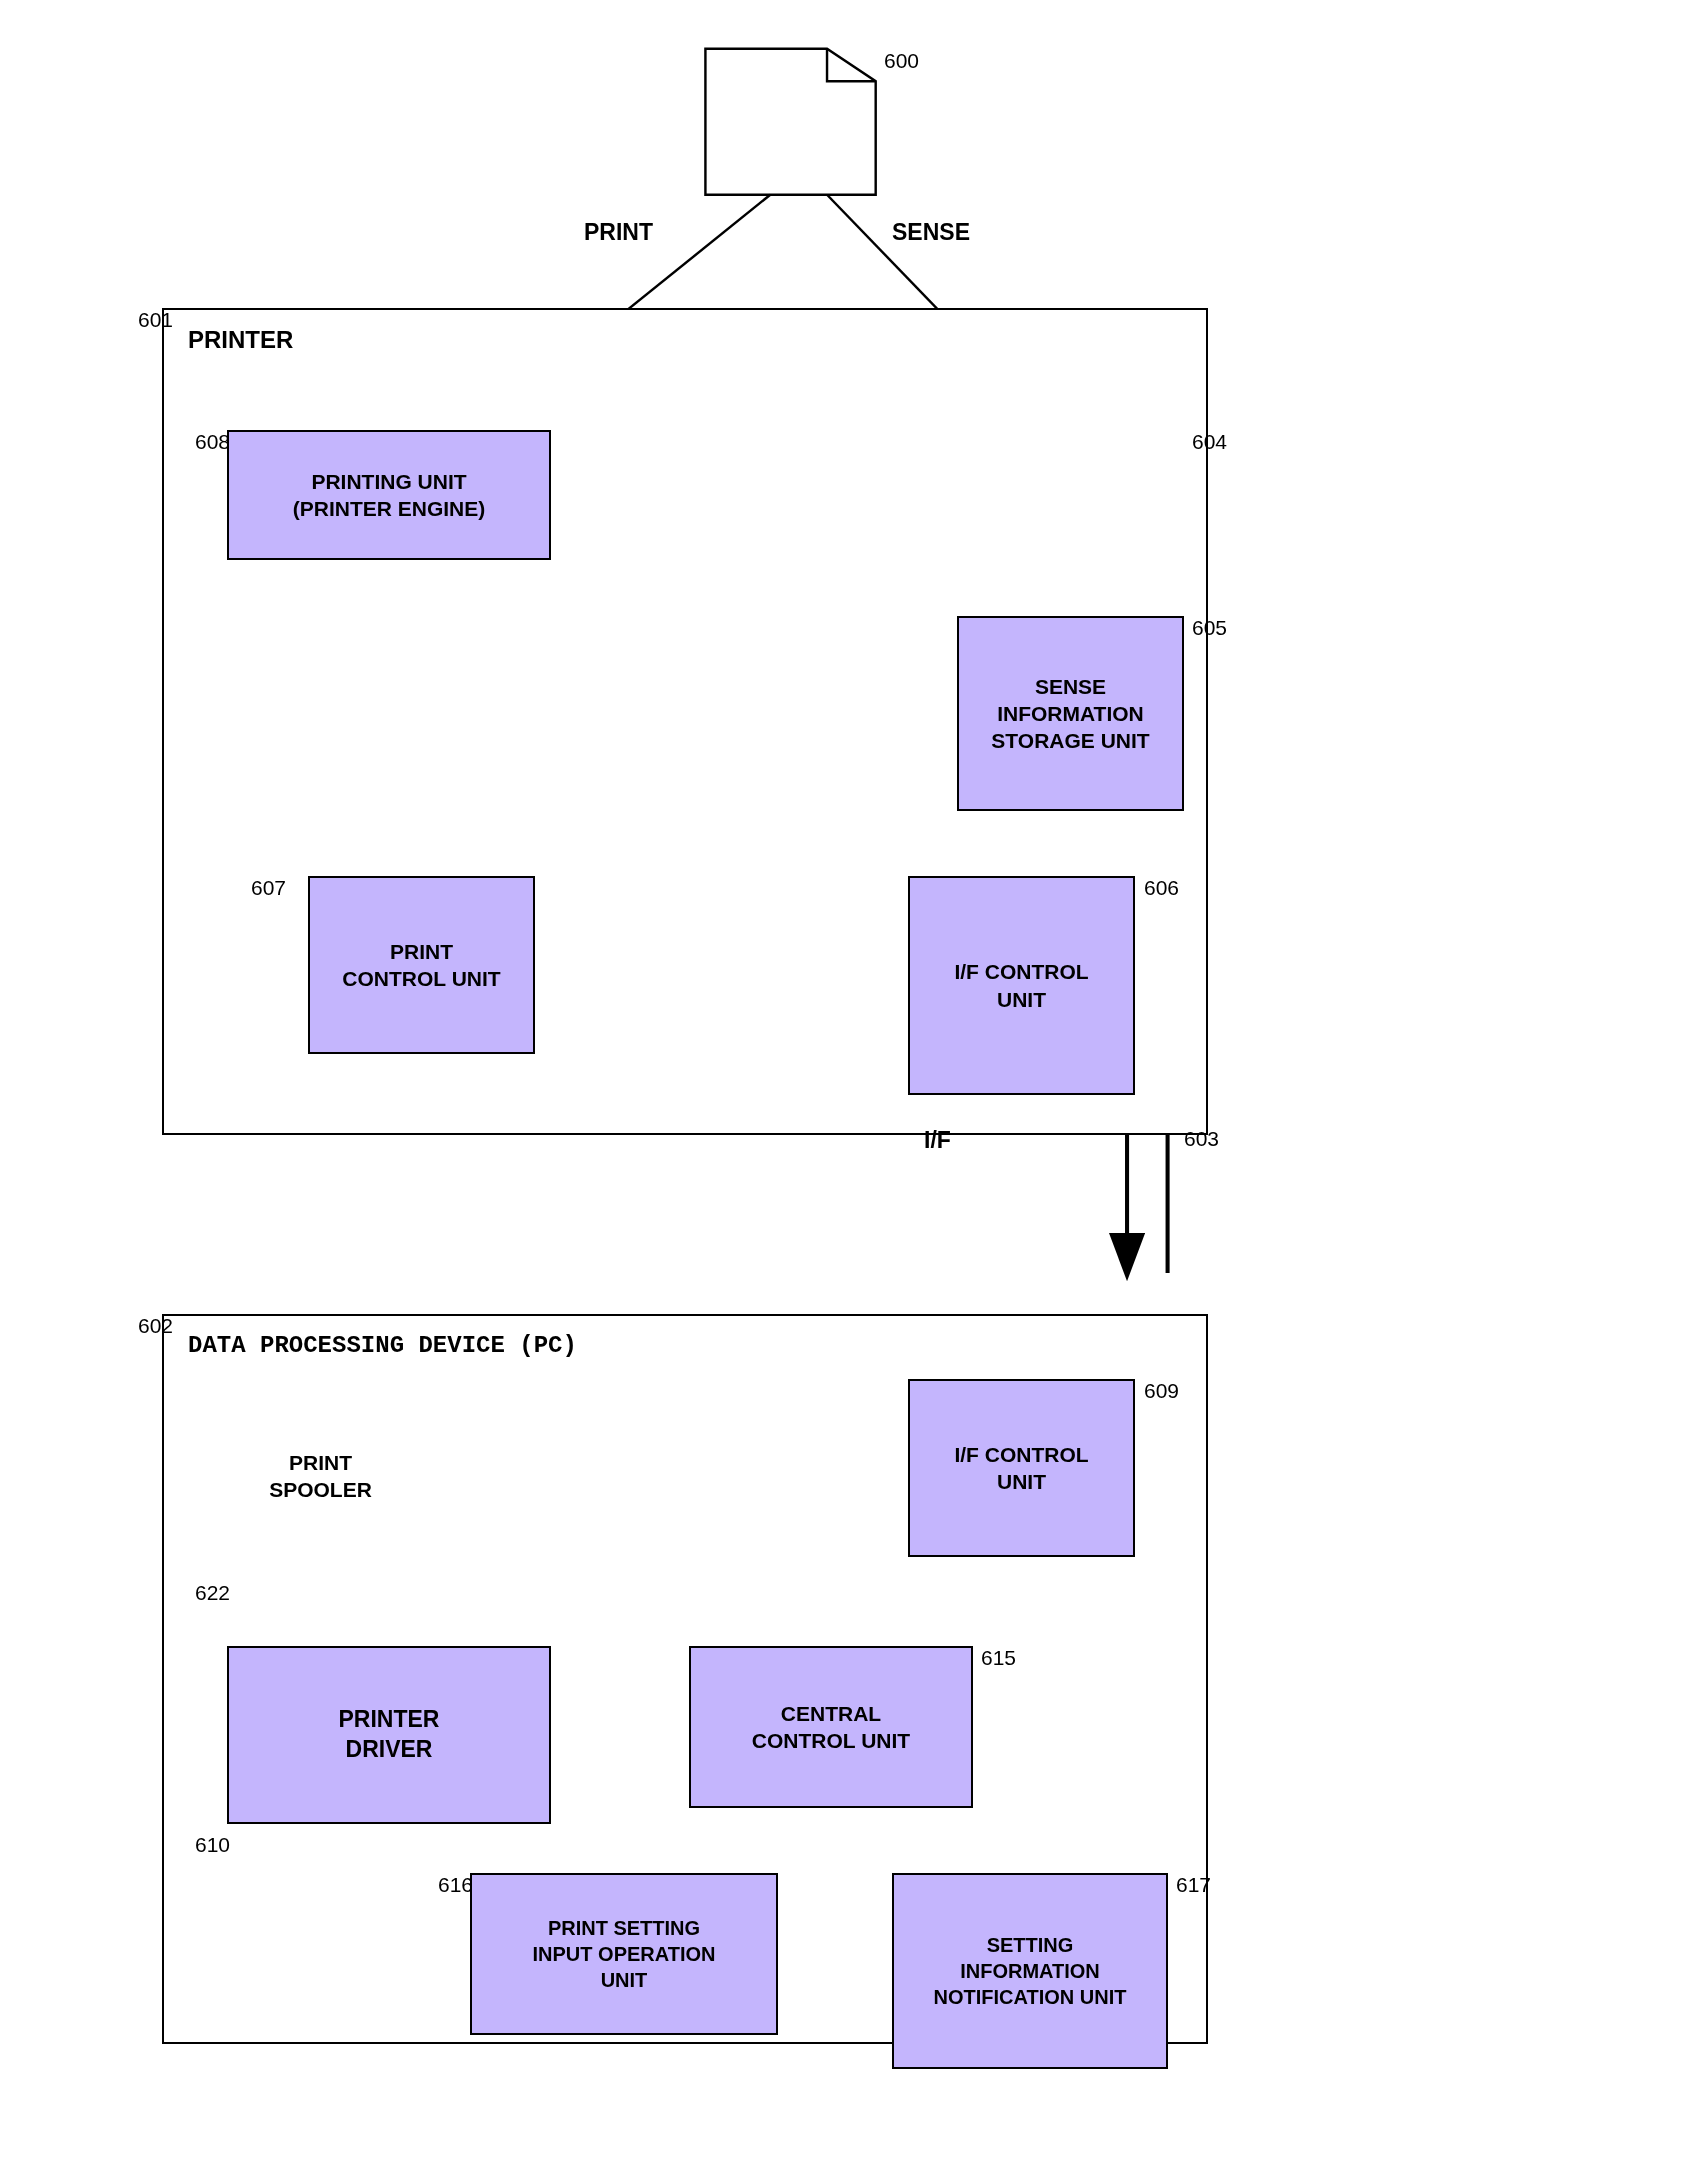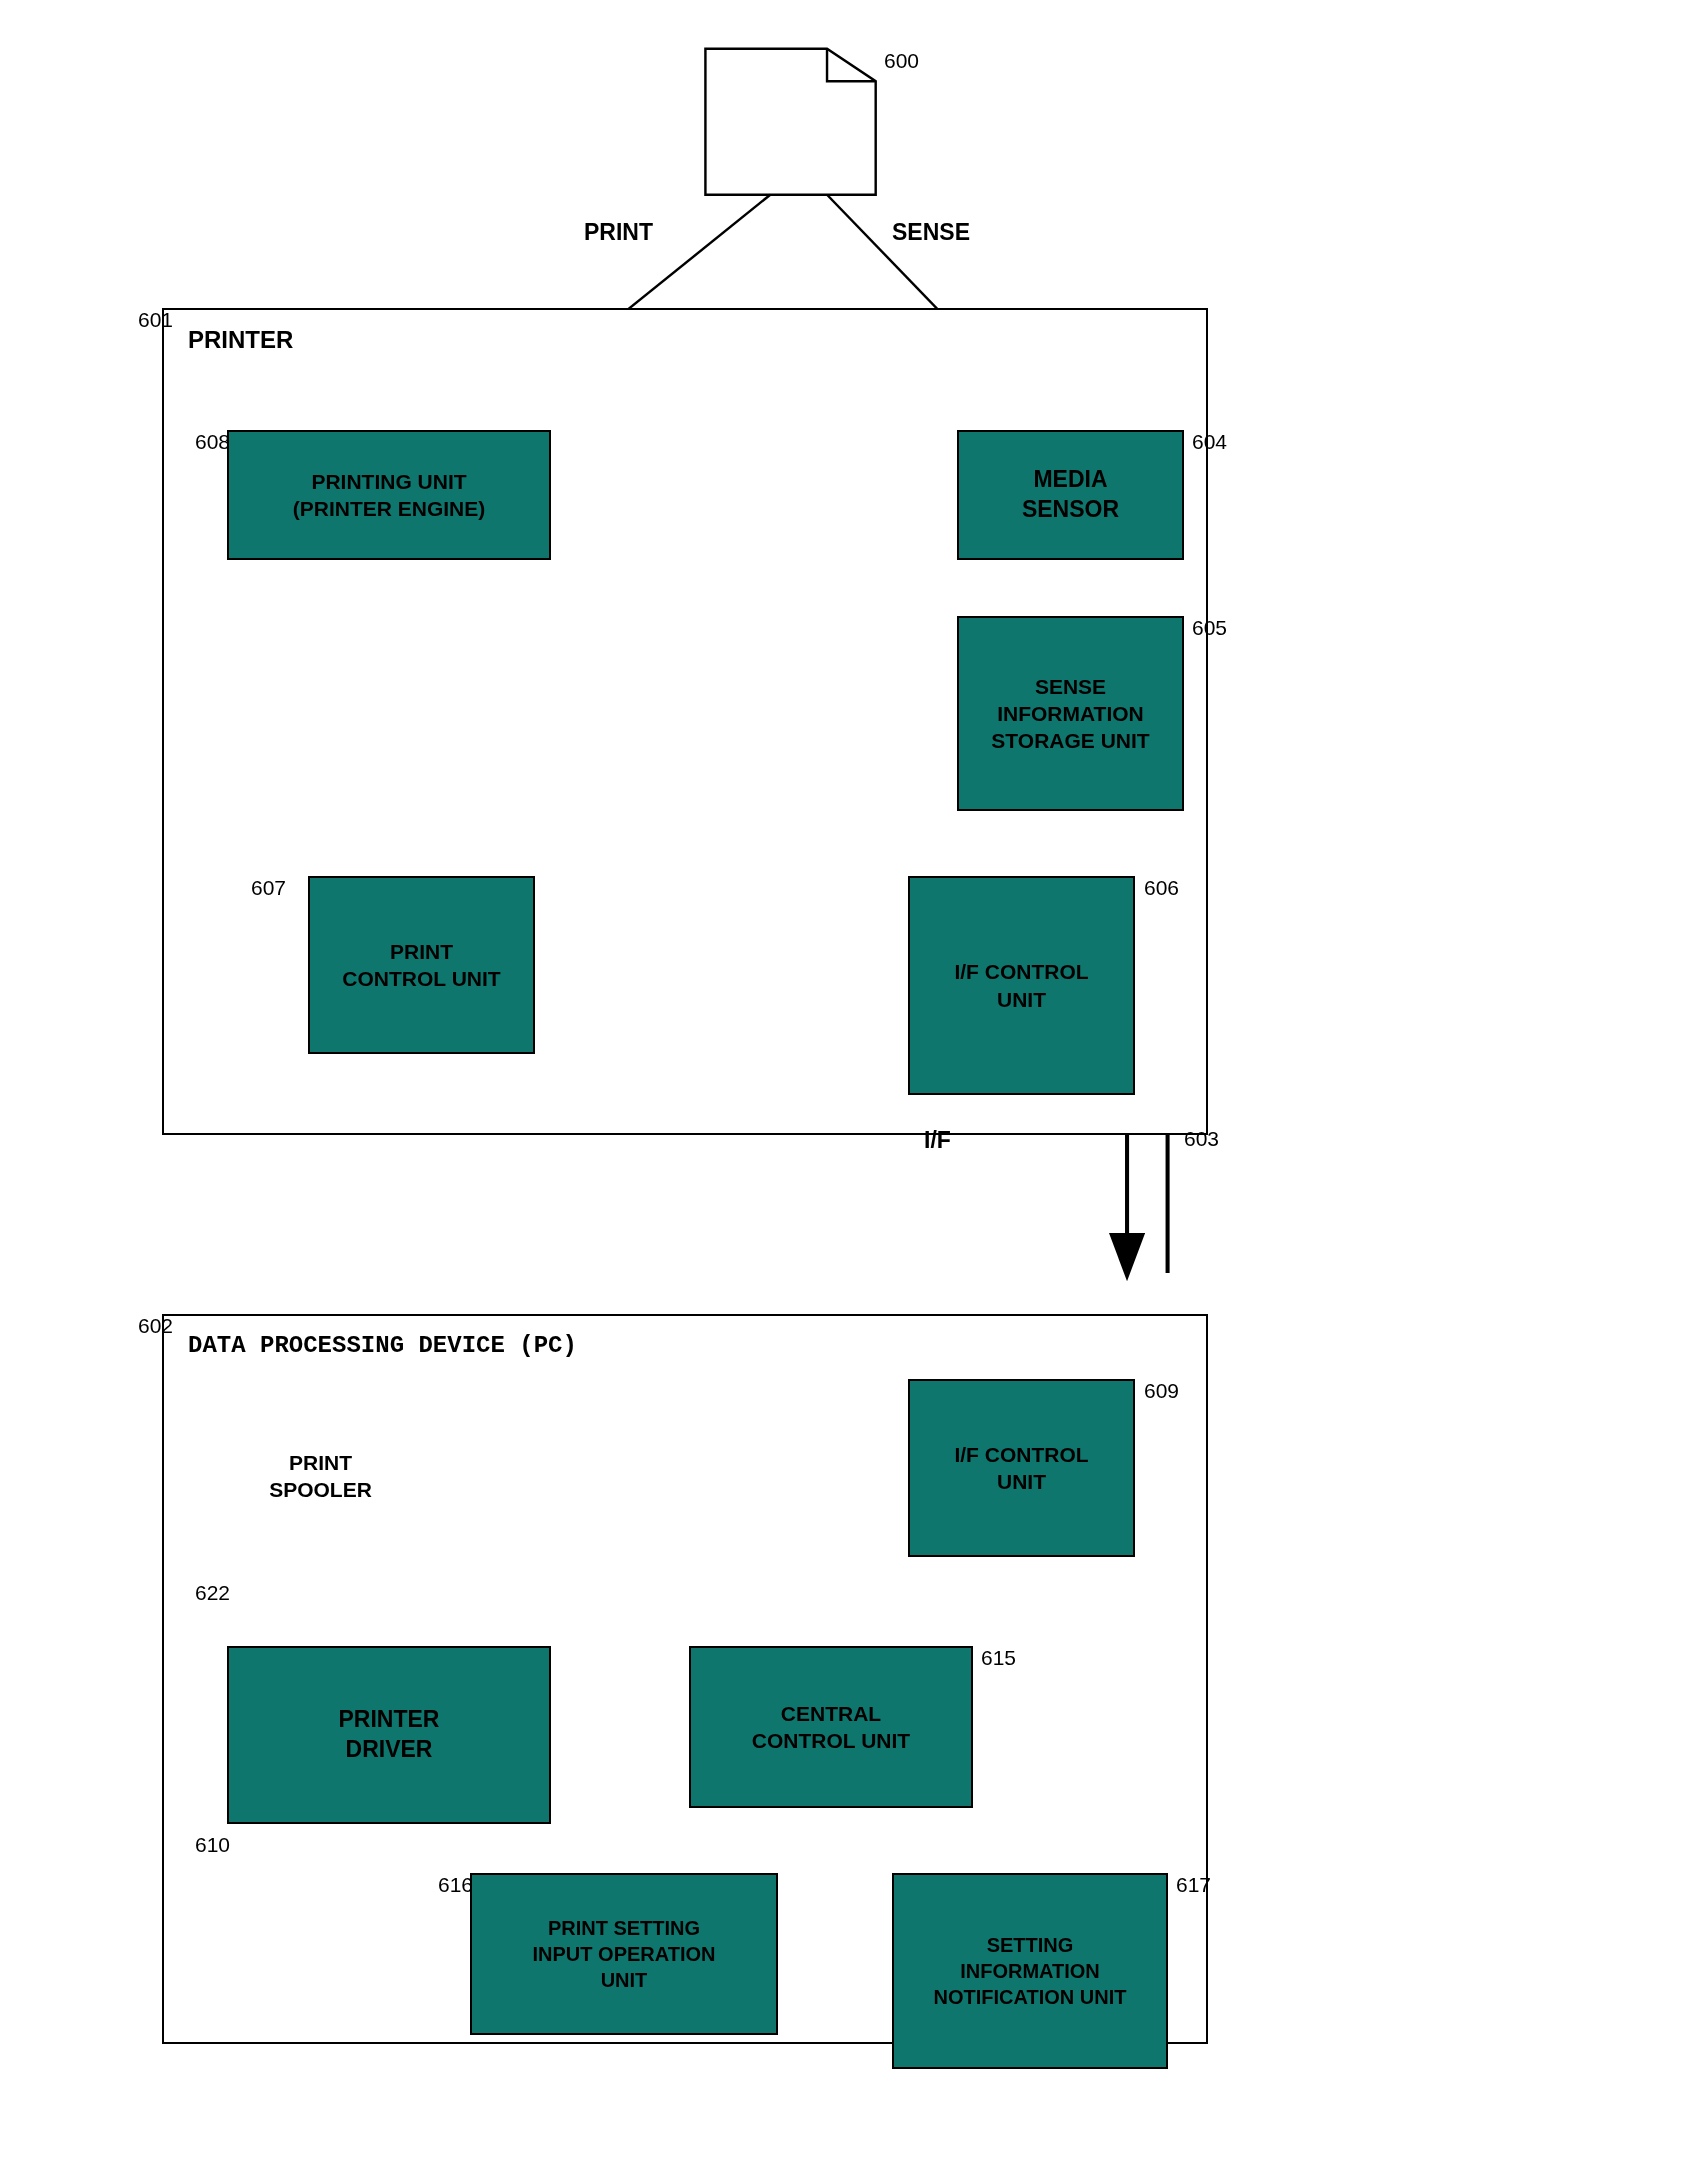--- a/index.html
+++ b/index.html
@@ -16,21 +16,21 @@
       position: relative;
       width: 1693px;
       height: 2183px;
       background: #fff;
     }
 
     
     .box {
       position: absolute;
       border: 2.4px solid #000;
-      background: #0f766e;
+      background: #c4b5fd;
       display: flex;
       align-items: center;
       justify-content: center;
       text-align: center;
       font-size: 23px;
       font-weight: bold;
       line-height: 1.3;
     }
 
     
@@ -154,24 +154,20 @@
     <div class="container-label" style="left:24px; top:16px;">PRINTER</div>
   </div>
   <div class="ref-label" style="left:138px; top:308px;">601</div>
 
   <div class="box" style="left:227px; top:430px; width:324px; height:130px; font-size:21px;">
     <span style="white-space:pre-line;">PRINTING UNIT
 (PRINTER ENGINE)</span>
   </div>
   <div class="ref-label" style="left:195px; top:430px;">608</div>
 
-  <div class="box" style="left:957px; top:430px; width:227px; height:130px; font-size:23px;">
-    <span style="white-space:pre-line;">MEDIA
-SENSOR</span>
-  </div>
   <div class="ref-label" style="left:1192px; top:430px;">604</div>
 
   <div class="box" style="left:957px; top:616px; width:227px; height:195px; font-size:21px;">
     <span style="white-space:pre-line;">SENSE
 INFORMATION
 STORAGE UNIT</span>
   </div>
   <div class="ref-label" style="left:1192px; top:616px;">605</div>
 
   <div class="box" style="left:308px; top:876px; width:227px; height:178px; font-size:21px;">

